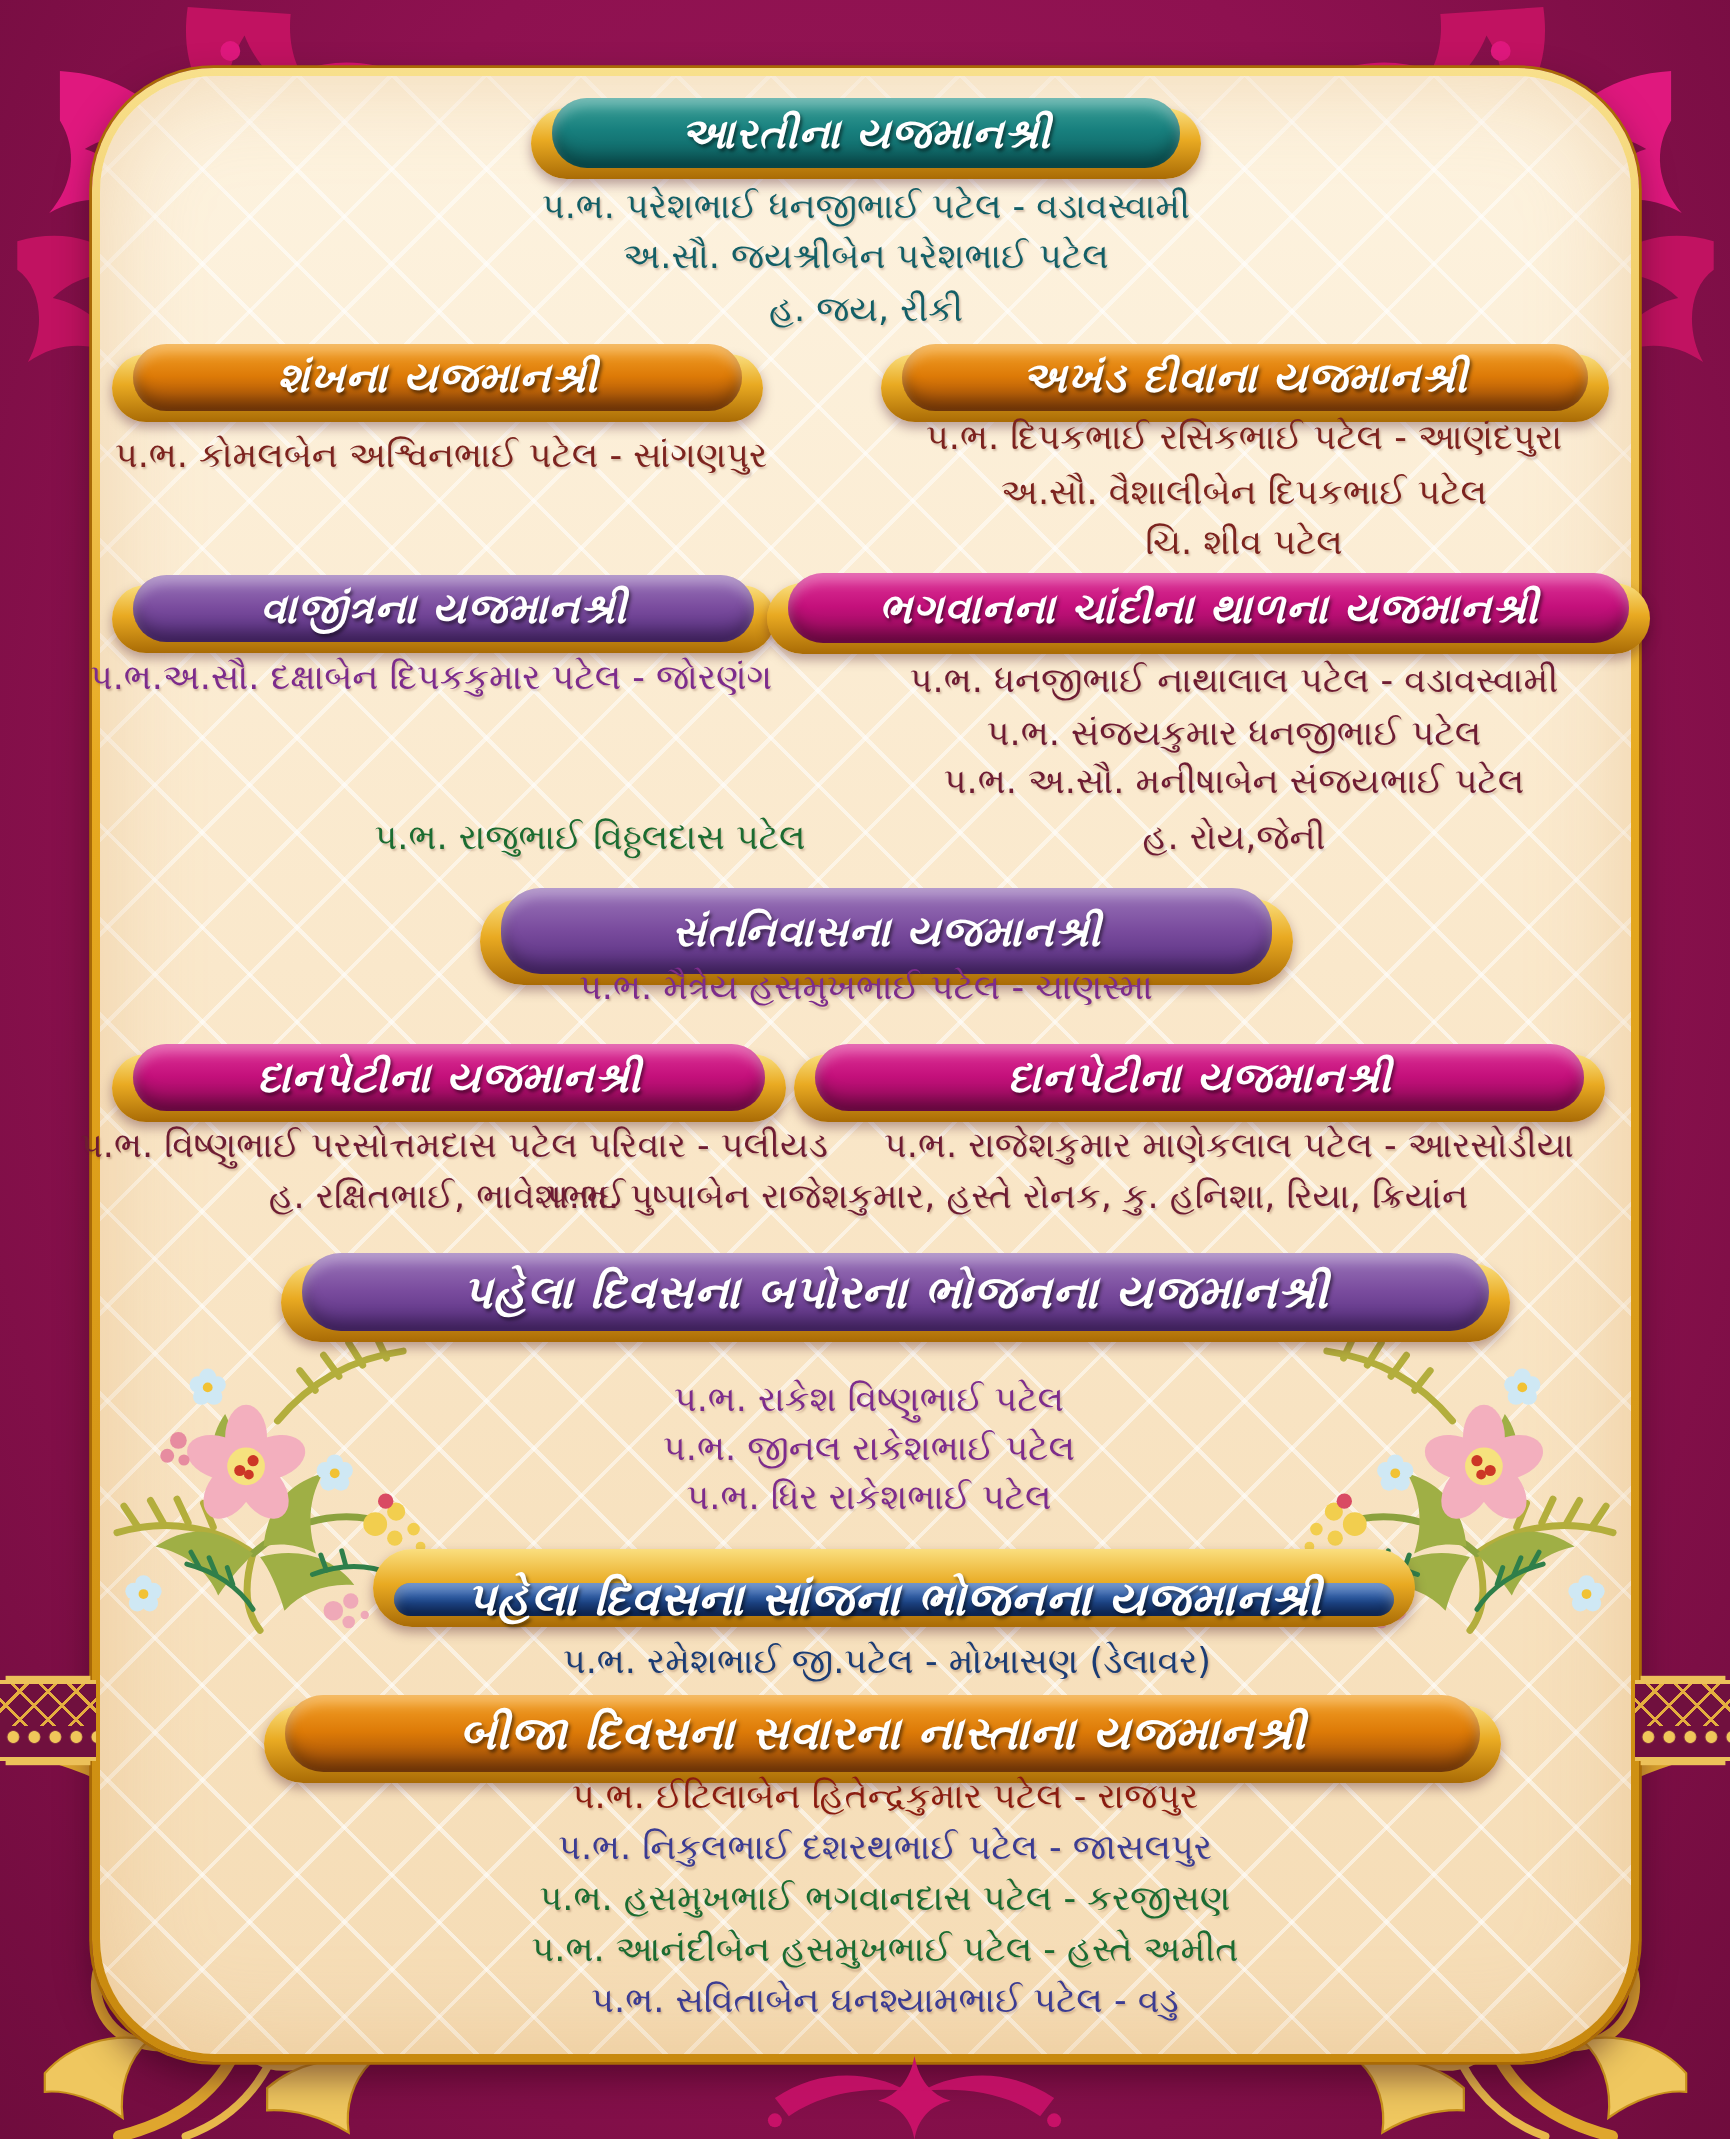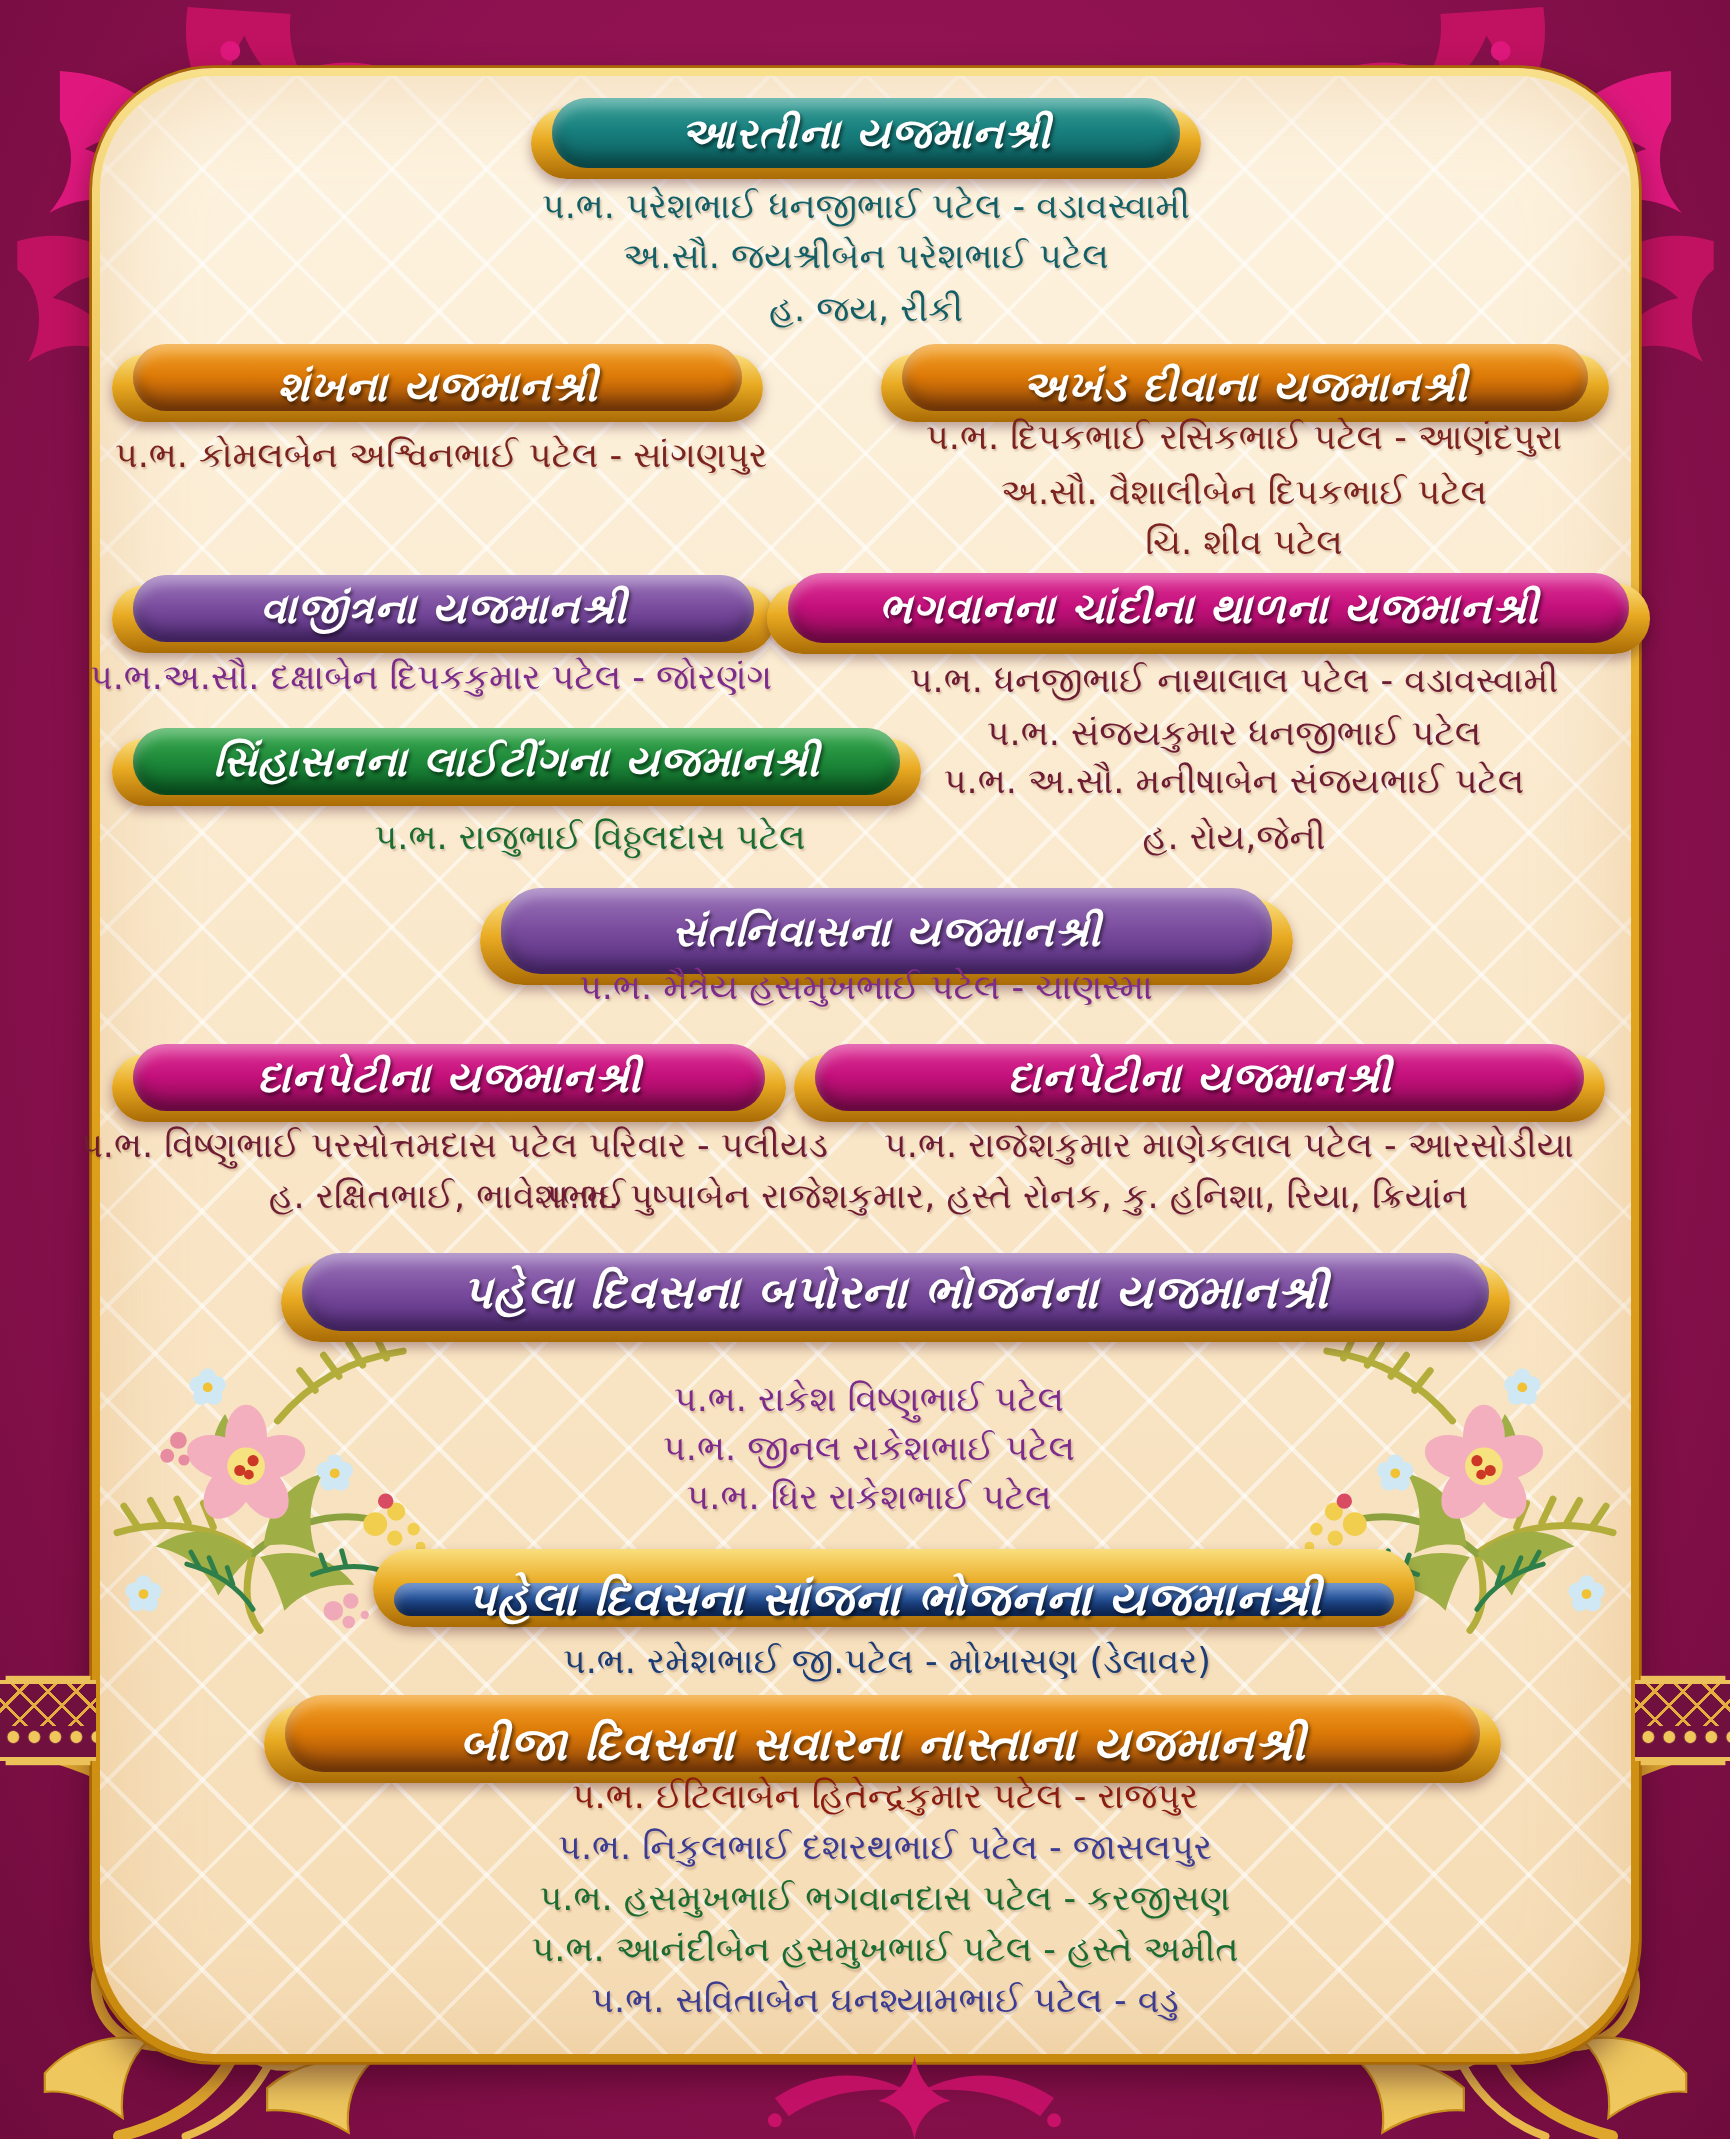--- a/index.html
+++ b/index.html
@@ -22,21 +22,21 @@
   .banner{position:absolute;}
   .banner-gold{position:absolute;left:-21px;right:-21px;top:9.8px;bottom:-11.2px;border-radius:46px;
          background:linear-gradient(180deg,#FADF7F 0%,#E9AA22 45%,#A96B05 100%);
          box-shadow:0 5.6px 11.2px rgba(60,5,30,.35);}
   .banner-face{position:absolute;inset:0;border-radius:40px;display:flex;align-items:center;justify-content:center;
          box-shadow:inset 0 8.4px 11.2px rgba(255,255,255,.30), inset 0 -11.2px 15.4px rgba(0,0,0,.30);font-style:italic;}
   .banner-label{font-weight:700;color:#FFFFFF;white-space:nowrap;letter-spacing:0.7px;
          text-shadow:2.1px 2.8px 3.5px rgba(0,0,0,.5);font-size:42px;}
   .banner.lg .banner-label{font-size:46px;}
   .theme-teal    .banner-face{background:linear-gradient(180deg,#3FA39A 0%,#18807E 45%,#0B5C5D 100%);}
-  .theme-orange  .banner-face{background:linear-gradient(180deg,#F5A42B 0%,#DD7A07 48%,#94460A 100%);align-items:flex-end;}
+  .theme-orange  .banner-face{background:linear-gradient(180deg,#F5A42B 0%,#DD7A07 48%,#94460A 100%);}
   .theme-purple  .banner-face{background:linear-gradient(180deg,#9C77BB 0%,#7A4C9E 48%,#542C7C 100%);}
   .theme-magenta .banner-face{background:linear-gradient(180deg,#E0369A 0%,#C4107B 48%,#8A0A54 100%);}
   .theme-green   .banner-face{background:linear-gradient(180deg,#3FAE54 0%,#1E8A3A 48%,#0A5E24 100%);}
   .theme-blue    .banner-face{background:linear-gradient(180deg,#3E6FBA 0%,#24539E 48%,#102E68 100%);margin-top:44px;}
 
   
   .line{position:absolute;transform:translateX(-50%);font-size:35px;font-weight:400;white-space:nowrap;
         line-height:1;text-shadow:1.4px 2.1px 2.1px rgba(110,60,40,.28);}
   .c-teal{color:#135F66}.c-maroon{color:#7C231F}.c-wine{color:#6E1C33}
   .c-purple{color:#7D2C8C}.c-green{color:#1B6C31}.c-navy{color:#1B3C74}
@@ -369,26 +369,20 @@
     <div class="banner-face">
         <span class="banner-label">વાજીંત્રના યજમાનશ્રી</span>
       </div>
   </div>
   <div class="banner theme-magenta" style="left:788px;top:573px;width:841px;height:70px">
     <div class="banner-gold"></div>
     <div class="banner-face">
         <span class="banner-label">ભગવાનના ચાંદીના થાળના યજમાનશ્રી</span>
       </div>
   </div>
-  <div class="banner theme-green" style="left:133px;top:728px;width:767px;height:67px">
-    <div class="banner-gold"></div>
-    <div class="banner-face">
-        <span class="banner-label">સિંહાસનના લાઈટીંગના યજમાનશ્રી</span>
-      </div>
-  </div>
   <div class="banner theme-purple" style="left:501px;top:888px;width:771px;height:86px">
     <div class="banner-gold"></div>
     <div class="banner-face">
         <span class="banner-label">સંતનિવાસના યજમાનશ્રી</span>
       </div>
   </div>
   <div class="banner theme-magenta" style="left:133px;top:1044px;width:632px;height:67px">
     <div class="banner-gold"></div>
     <div class="banner-face">
         <span class="banner-label">દાનપેટીના યજમાનશ્રી</span>

